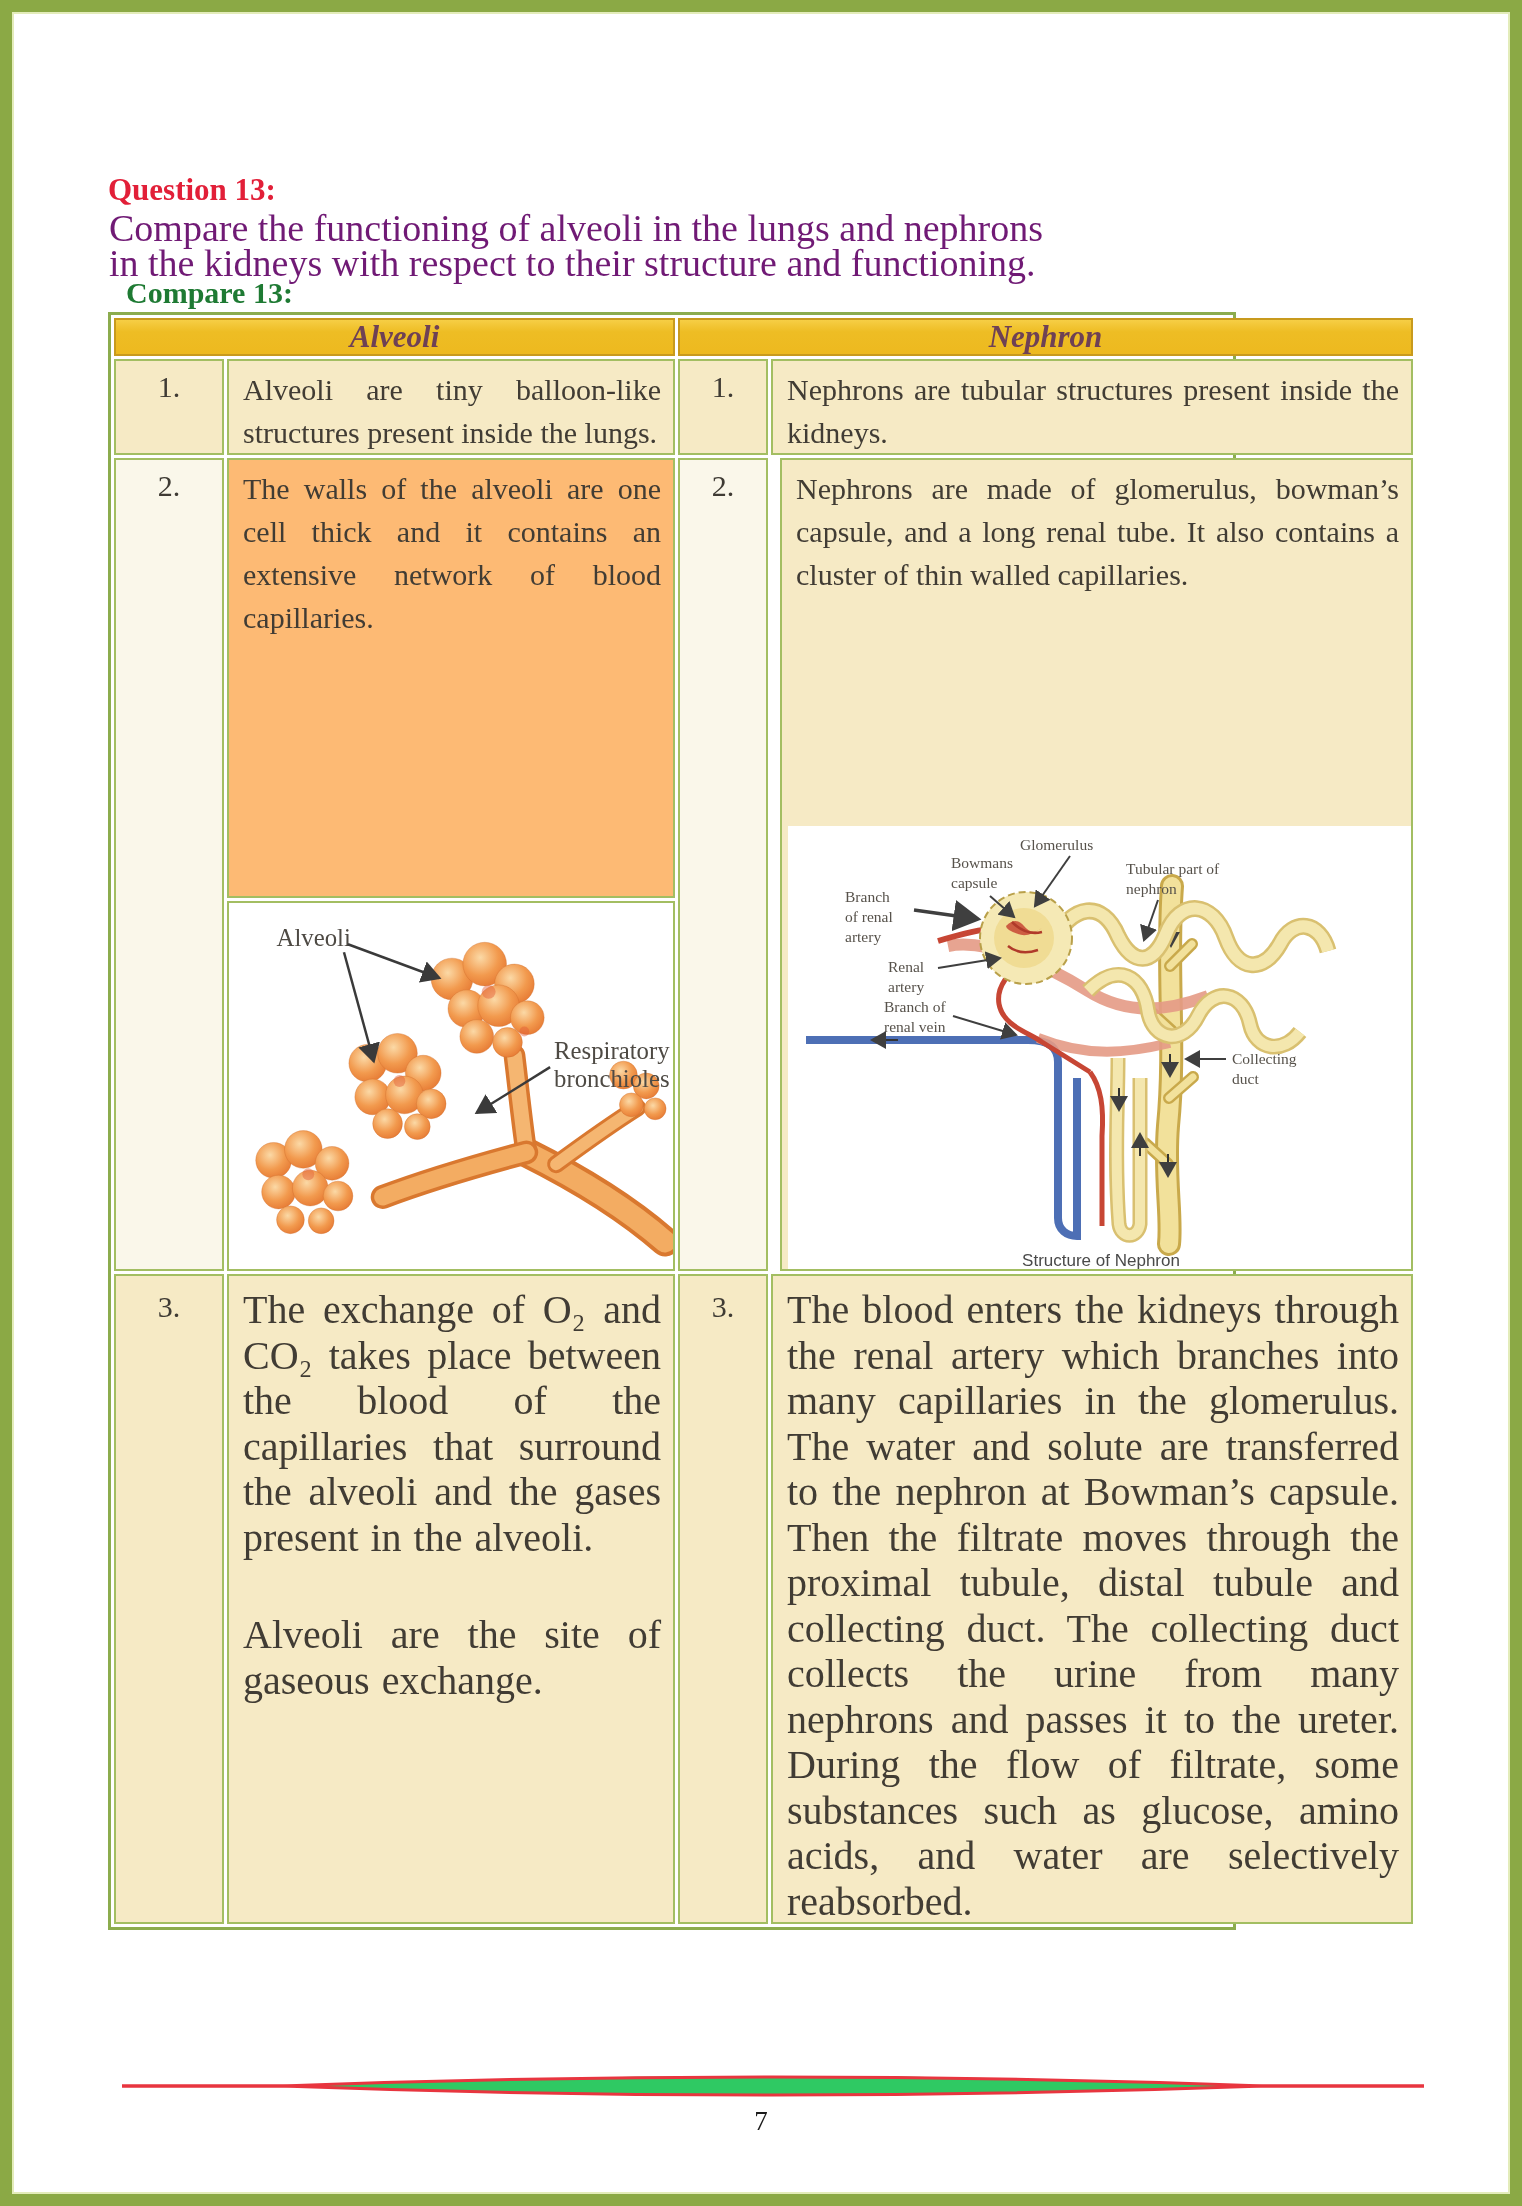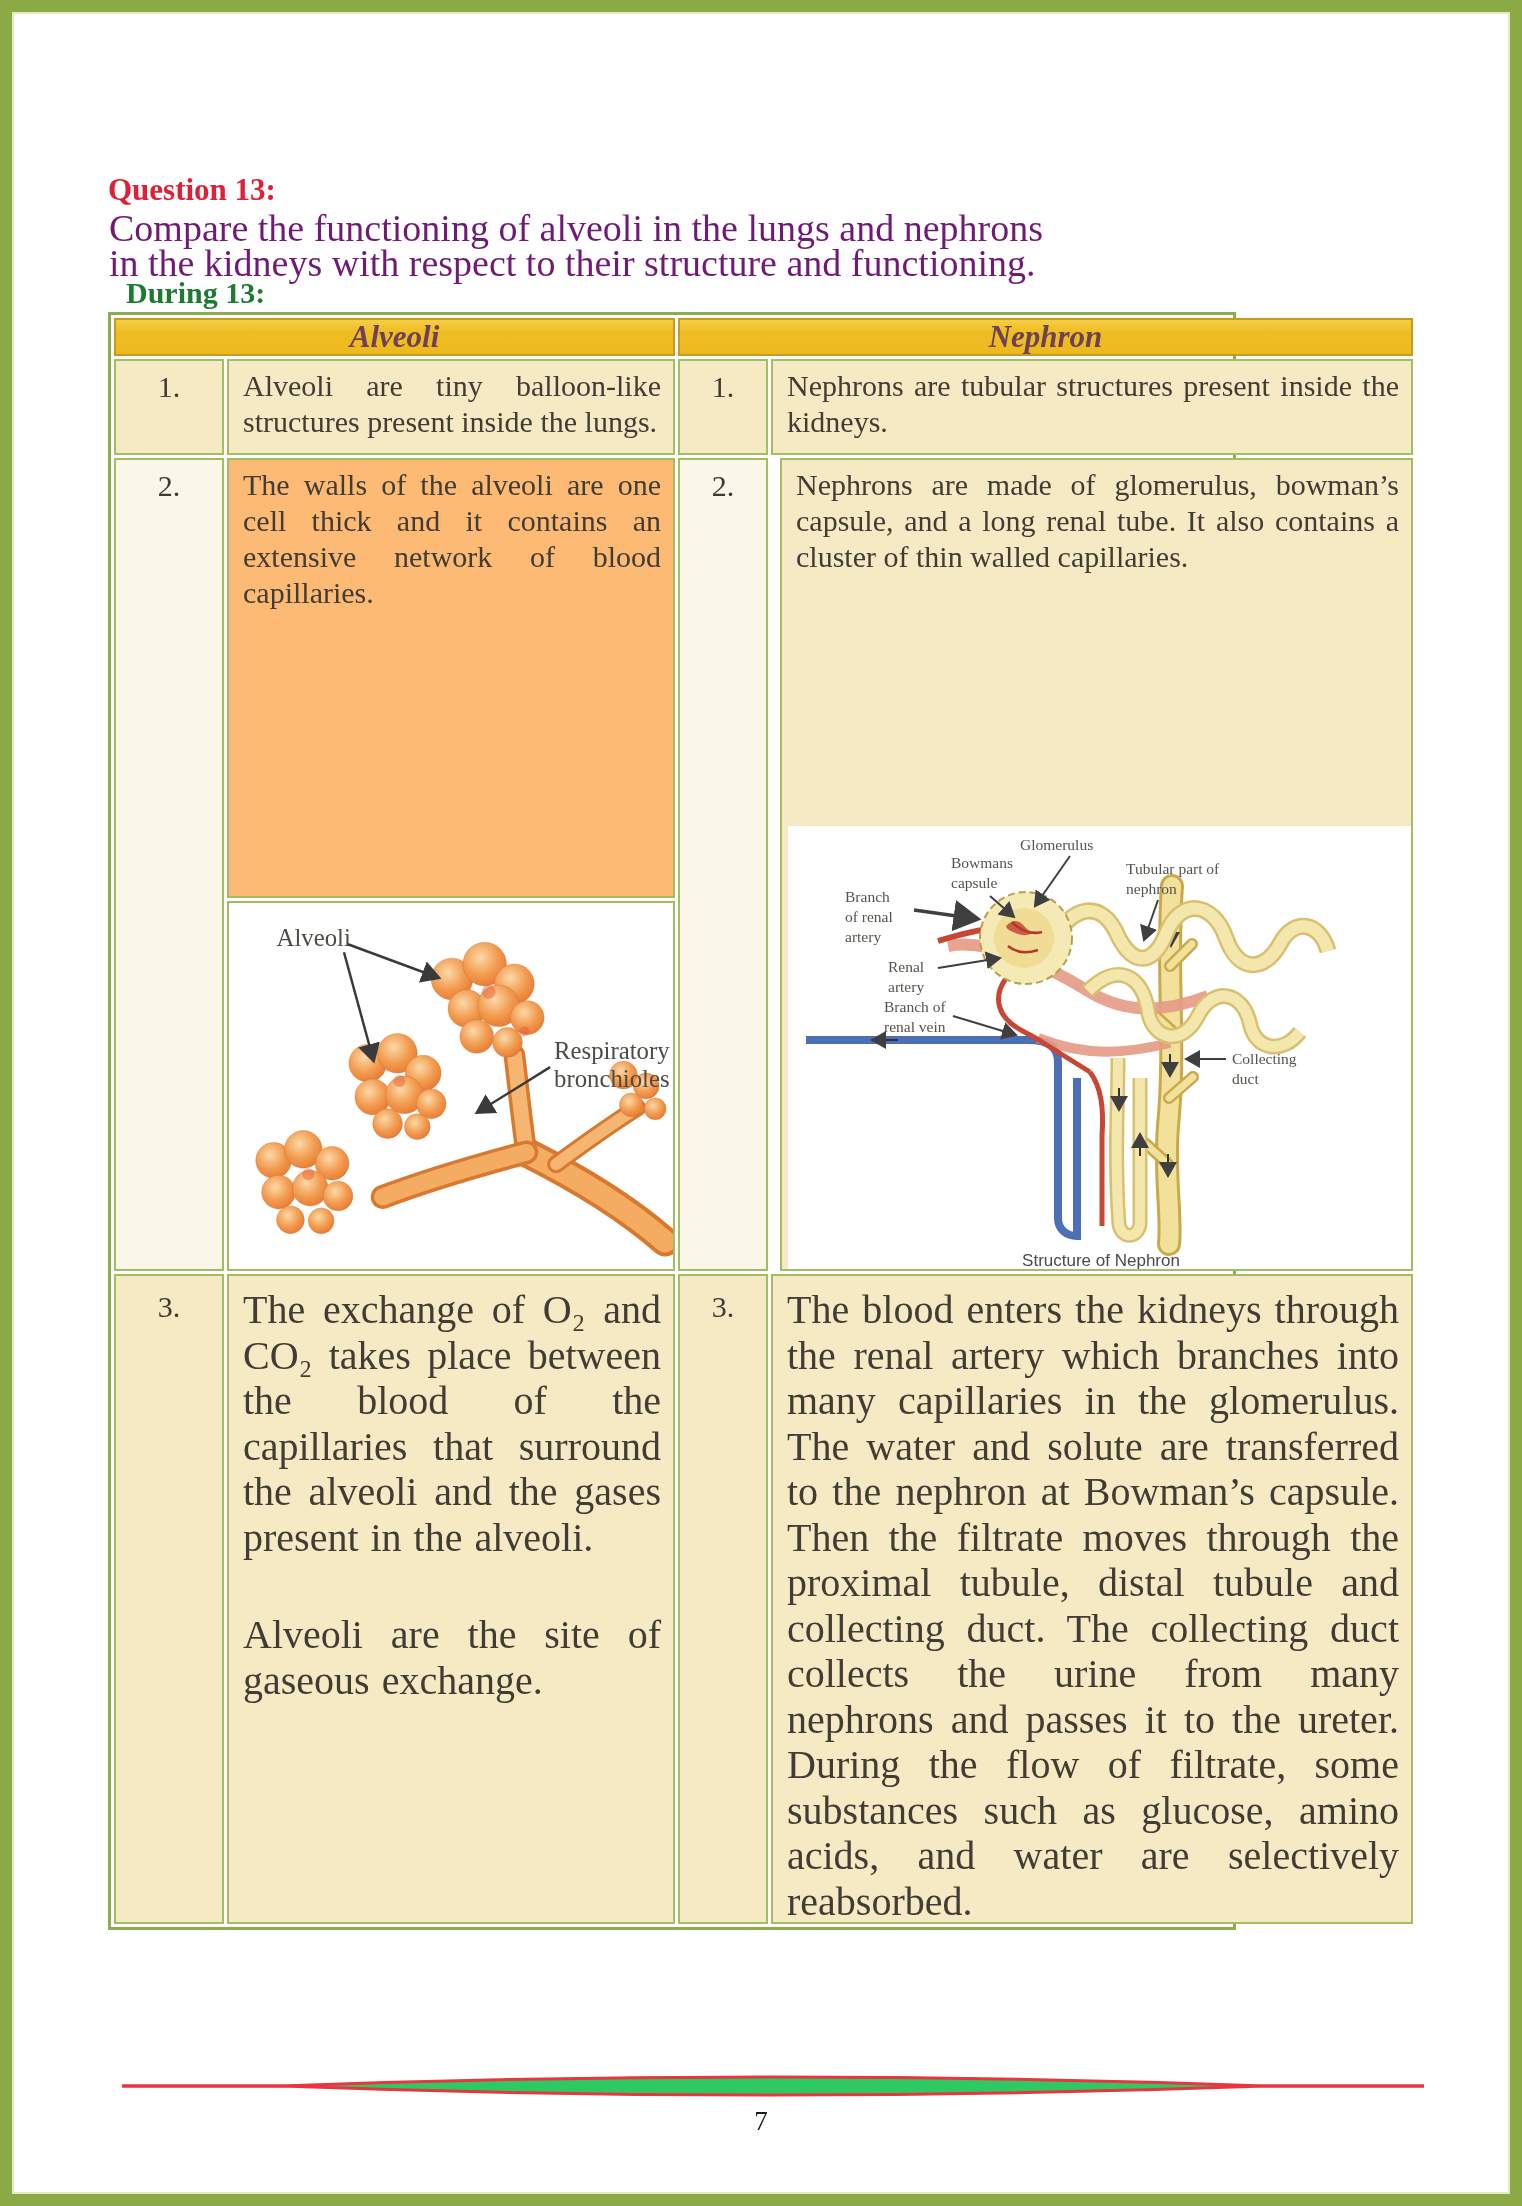--- a/index.html
+++ b/index.html
@@ -13,21 +13,21 @@
 
   .cmp-table{position:absolute;left:96px;top:300px;width:1128px;box-sizing:border-box;
              border:3px solid #8CAC4E;background:#ffffff;padding:3px;
              display:grid;grid-template-columns:110px 448px 90px 642px;
              grid-template-rows:38px 96px 440px 370px 650px;gap:3px;}
   .cell{box-sizing:border-box;border:2px solid #A3BE62;background:#F6EAC5;overflow:hidden;}
   .th{background:linear-gradient(#F6CE45,#EEBD24 35%,#EDB91F);border:2px solid #C89A1D;
       display:flex;align-items:center;justify-content:center;
       font-size:31px;font-weight:bold;font-style:italic;color:#6E4155;}
   .num{font-size:30px;color:#3F3B34;text-align:center;padding-top:9px;}
-  .txt{font-size:30px;line-height:36px;color:#413C34;text-align:justify;padding:7px 12px 0 14px;}
+  .txt{font-size:30px;line-height:43px;color:#413C34;text-align:justify;padding:7px 12px 0 14px;}
   .r3{line-height:45.5px;padding-top:11px;font-size:40px;word-spacing:2px;}
   .pale{background:#fdba74;}
   .pale2{background:#FAF7EA;}
   .diag{background:#ffffff;padding:0;}
   .p2-gap{margin-top:52px;}
   .nephron-wrap{position:relative;margin-left:9px;}
   .nephron-svg{position:absolute;left:6px;top:366px;}
   svg text{font-family:"Liberation Serif", serif;fill:#57524B;}
   .cap{font-family:"Liberation Sans", sans-serif;font-size:17px;fill:#4A4A4A;}
   .dlabel{font-size:15.5px;}
@@ -36,21 +36,21 @@
   .pageno{position:absolute;left:0;top:2094px;width:100%;text-align:center;
           font-size:27px;color:#1b1b1b;}
 </style>
 </head>
 <body>
 
 <div class="page">
 
   <div class="q-label">Question 13:</div>
   <div class="q-text">Compare the functioning of alveoli in the lungs and nephrons in the kidneys with respect to their structure and functioning.</div>
-  <div class="a-label">During 13:</div>
+  <div class="a-label">Compare 13:</div>
 
   <div class="cmp-table">
 
     <div class="cell th" style="grid-column:1/3;grid-row:1">Alveoli</div>
     <div class="cell th" style="grid-column:3/5;grid-row:1">Nephron</div>
 
     <div class="cell num" style="grid-column:1;grid-row:2">1.</div>
     <div class="cell txt" style="grid-column:2;grid-row:2">Alveoli are tiny balloon-like structures present inside the lungs.</div>
     <div class="cell num" style="grid-column:3;grid-row:2">1.</div>
     <div class="cell txt" style="grid-column:4;grid-row:2">Nephrons are tubular structures present inside the kidneys.</div>

